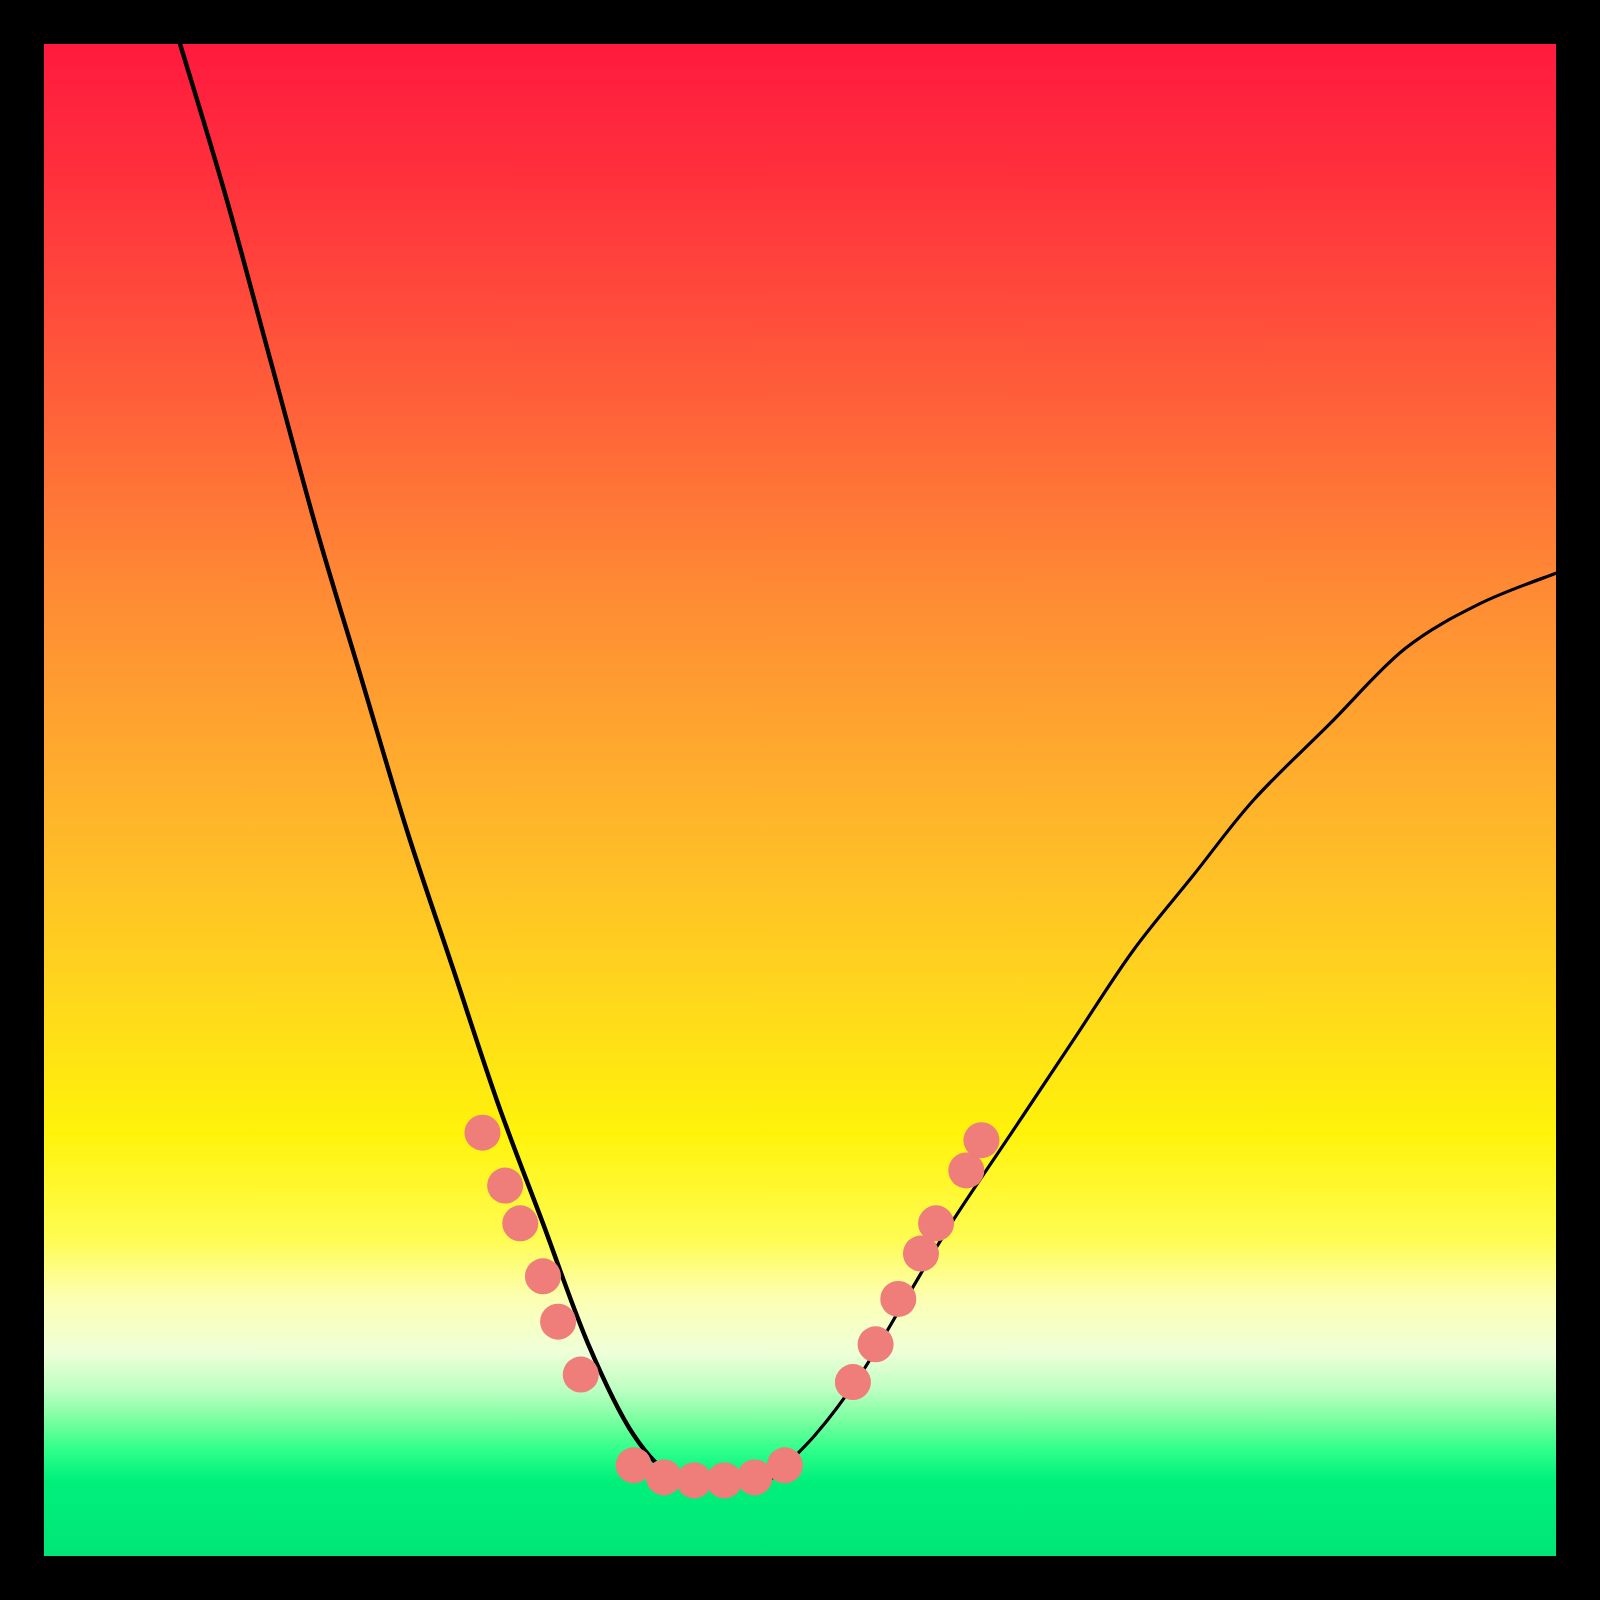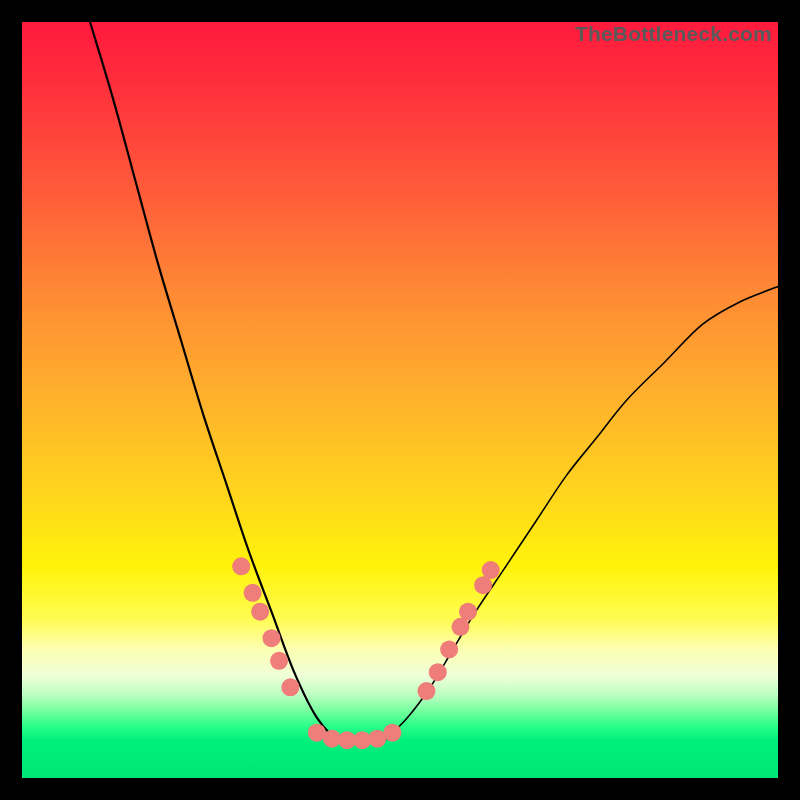--- a/index.html
+++ b/index.html
@@ -73,21 +73,20 @@
   .bead {
     fill: #ef7d7a;
     stroke: none;
   }
 </style>
 </head>
 <body>
 
 <div class="frame">
   <div class="plot-area">
-    <span class="watermark">TheBottleneck.com</span>
 
     <svg class="curve" viewBox="0 0 756 756">
 
       <path id="left-arm" class="curve-path" d="M 68.03999999999999 0 C 71.82 12.600000000000003, 83.16 49.14000000000003, 90.72 75.60000000000002 C 98.28 102.06000000000002, 105.83999999999999 131.04, 113.39999999999999 158.76 C 120.96 186.48, 128.51999999999998 215.45999999999995, 136.07999999999998 241.91999999999996 C 143.64 268.38, 151.2 292.32000000000005, 158.76 317.52000000000004 C 166.32 342.72, 173.88 369.18, 181.44 393.12 C 189 417.06, 196.56 438.47999999999996, 204.12 461.15999999999997 C 211.68 483.84, 219.23999999999998 507.78000000000003, 226.79999999999998 529.2 C 234.35999999999999 550.6200000000001, 241.92000000000002 569.5200000000001, 249.48000000000002 589.6800000000001 C 257.04 609.84, 264.59999999999997 632.52, 272.15999999999997 650.16 C 279.71999999999997 667.8, 287.28000000000003 684.18, 294.84000000000003 695.52 C 302.40000000000003 706.86, 309.96 714.4200000000001, 317.52 718.2 C 325.08 721.98, 332.64 718.2, 340.2 718.2 C 347.76 718.2, 359.1 718.2, 362.88 718.2"></path>
 
       <path id="right-arm" class="curve-path right" d="M 362.88 718.2 C 366.65999999999997 714.4200000000001, 378 704.34, 385.56 695.52 C 393.12 686.6999999999999, 400.68 676.62, 408.24 665.28 C 415.8 653.9399999999999, 423.35999999999996 640.08, 430.91999999999996 627.48 C 438.47999999999996 614.88, 444.78 603.5400000000001, 453.59999999999997 589.6800000000001 C 462.41999999999996 575.82, 473.76 559.4399999999999, 483.84000000000003 544.3199999999999 C 493.9200000000001 529.1999999999999, 504.00000000000006 514.0799999999999, 514.08 498.96 C 524.1600000000001 483.84, 534.2399999999999 467.46, 544.3199999999999 453.59999999999997 C 554.4 439.73999999999995, 564.48 428.4, 574.5600000000001 415.8 C 584.6400000000001 403.20000000000005, 593.46 390.6, 604.8000000000001 378 C 616.1400000000001 365.4, 630 352.79999999999995, 642.6 340.2 C 655.2 327.6, 667.8 312.48, 680.4 302.40000000000003 C 693 292.32000000000005, 705.5999999999999 286.02, 718.1999999999999 279.71999999999997 C 730.8 273.41999999999996, 749.7 267.11999999999995, 756 264.59999999999997"></path>
 
       <g id="beads">
           <circle cx="219.23999999999998" cy="544.3199999999999" r="9" class="bead"></circle>
           <circle cx="230.57999999999998" cy="570.78" r="9" class="bead"></circle>

